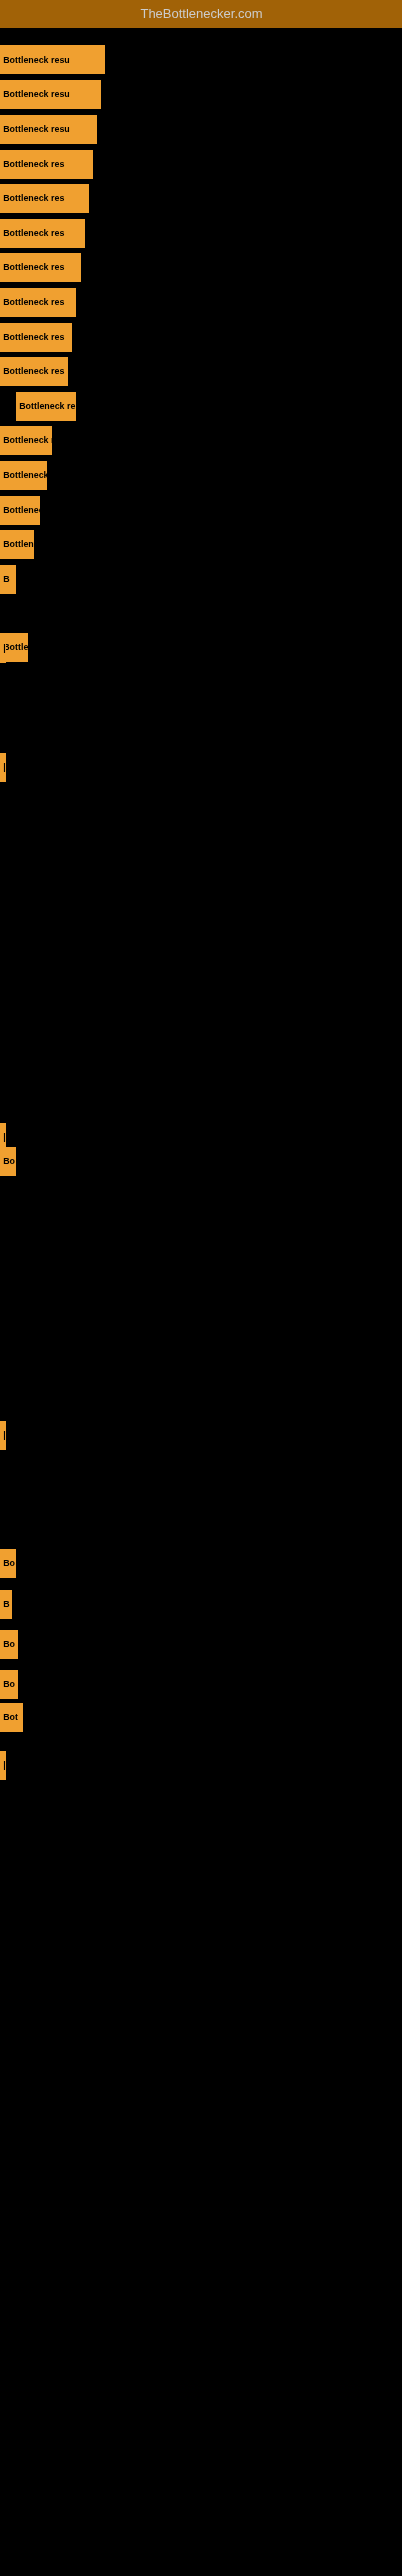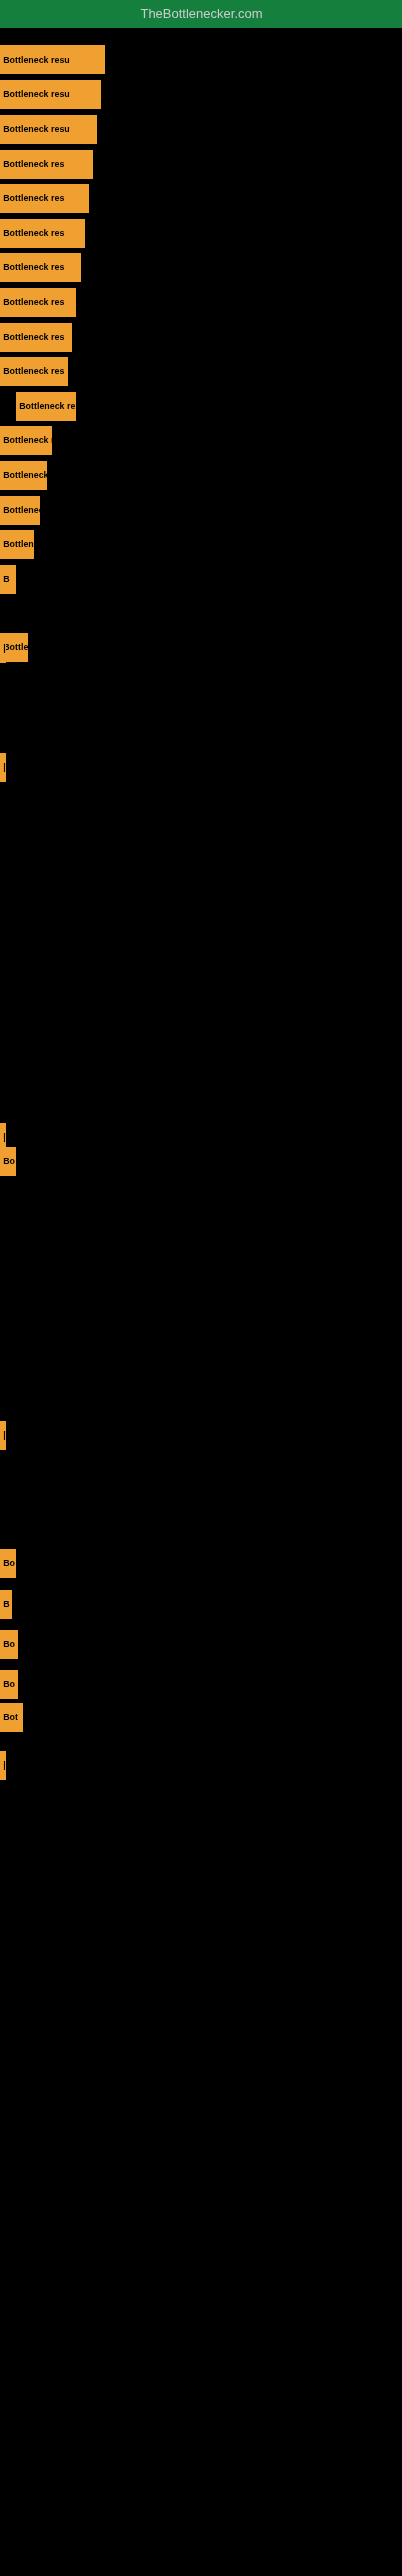--- a/index.html
+++ b/index.html
@@ -14,21 +14,21 @@
       min-height: 2576px;
       font-family: Arial, sans-serif;
       position: relative;
     }
 
     .site-title {
       text-align: center;
       color: #cccccc;
       font-size: 13px;
       padding: 6.4px 0;
-      background: #15803d;
+      background: #a16207;
     }
   </style>
 </head>
 <body>
 
 <div class="site-title">TheBottlenecker.com</div>
 
 <div style="position: relative; width: 403px; height: 2576px; background: #000;">
 
 <div style="position: absolute; top: 17.7px; left: 0px; display: flex; align-items: center; height: 29px;">

